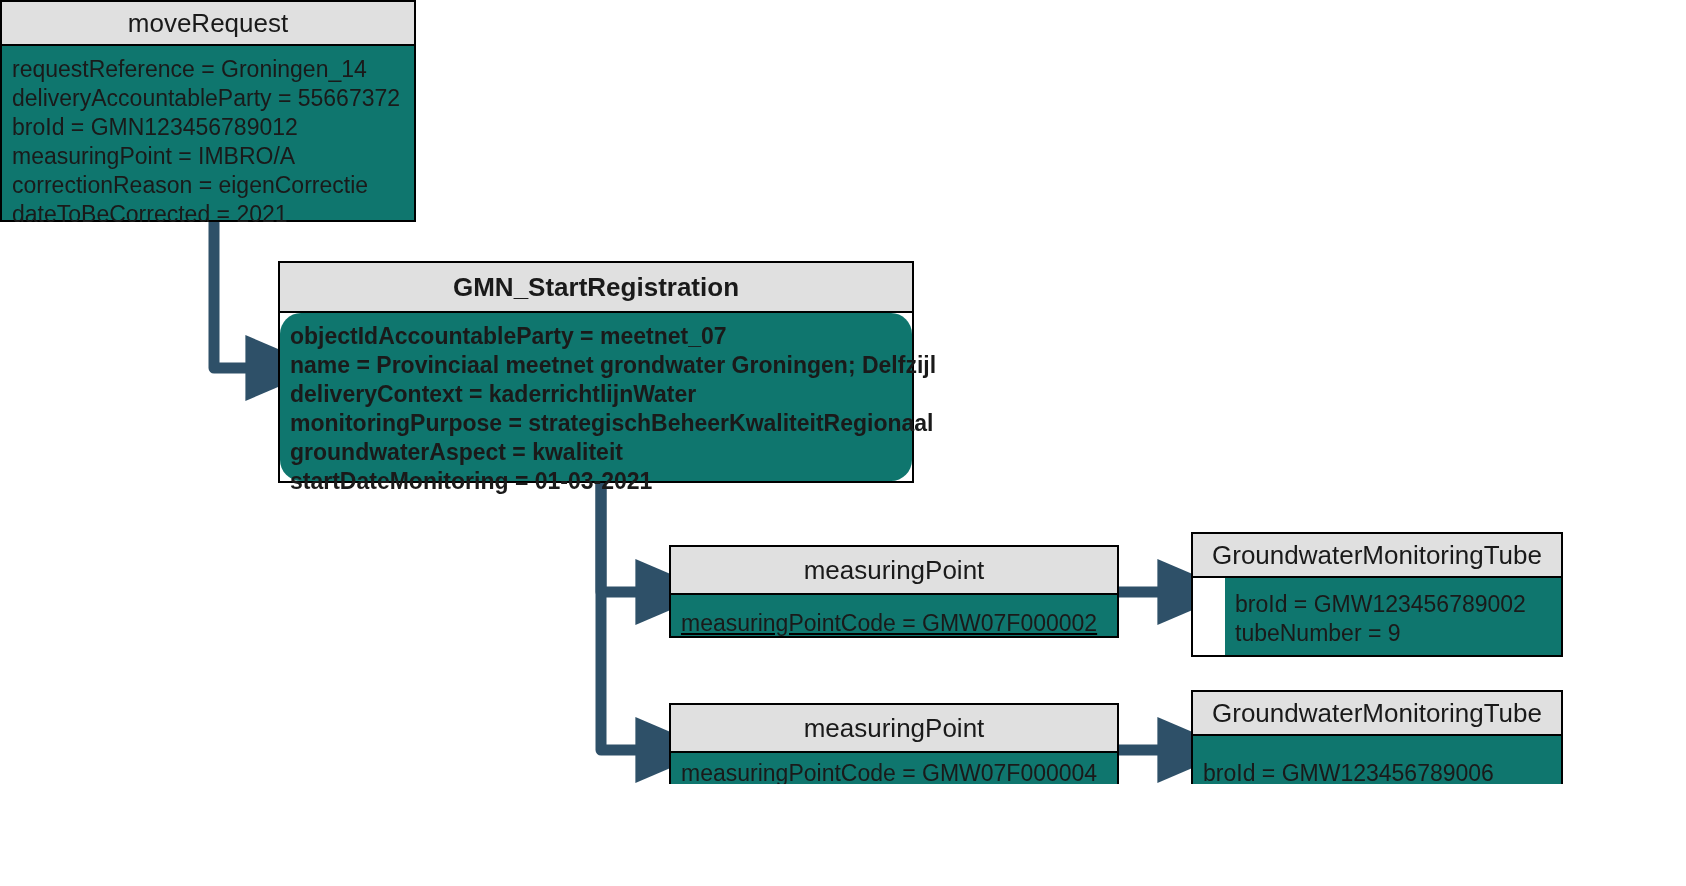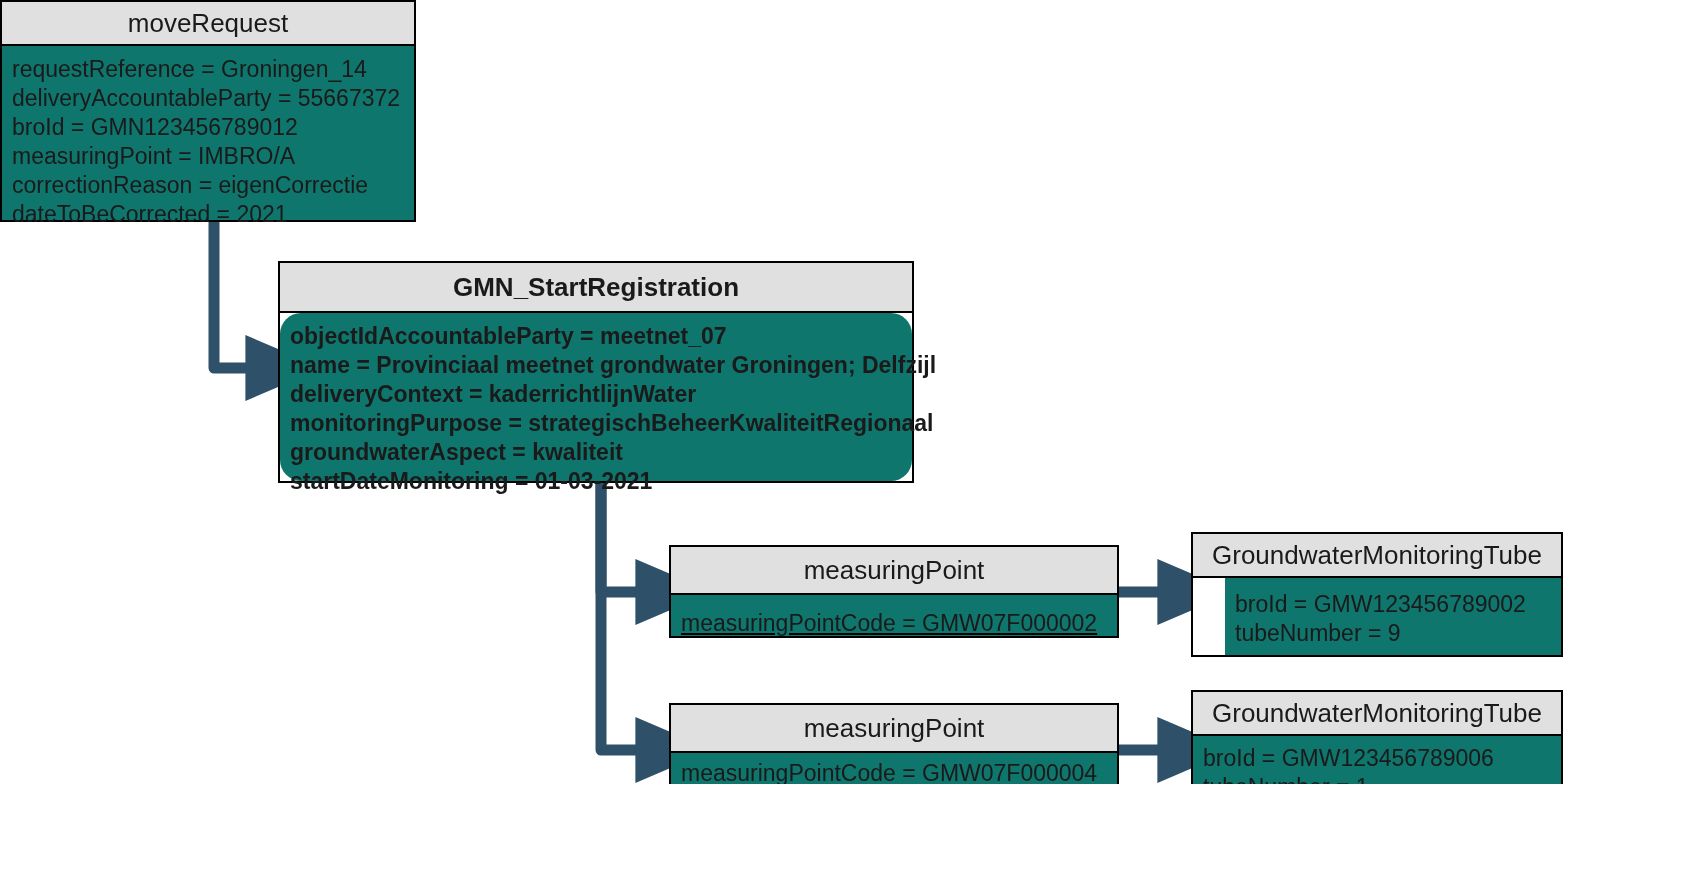--- a/index.html
+++ b/index.html
@@ -77,21 +77,21 @@
   #box-mp-2              { left: 669px;  top: 703px; width: 450px; height: 93px; }
   #box-mp-2 .uml-header  { height: 48px; }
   #box-mp-2 .uml-body    { height: 41px; padding-top: 6px; }
 
   #box-tube-1            { left: 1191px; top: 532px; width: 372px; height: 125px; }
   #box-tube-1 .uml-header { height: 44px; }
   #box-tube-1 .uml-body   { height: 77px; padding-top: 12px; margin-left: 32px; }
 
   #box-tube-2            { left: 1191px; top: 690px; width: 372px; height: 125px; }
   #box-tube-2 .uml-header { height: 44px; }
-  #box-tube-2 .uml-body   { height: 77px; padding-top: 8px; }
+  #box-tube-2 .uml-body   { height: 77px; padding-top: 23px; }
 </style>
 </head>
 <body>
 
 <div id="canvas">
 
   <svg id="connectors" viewBox="0 0 1686 886" width="1686" height="886" xmlns="http://www.w3.org/2000/svg">
     <defs>
       <marker id="arrowhead" markerWidth="7" markerHeight="7" refX="0.6" refY="3" orient="auto" markerUnits="strokeWidth">
         <path d="M0,0 L7,3 L0,6 Z" fill="#2e5068"></path>

